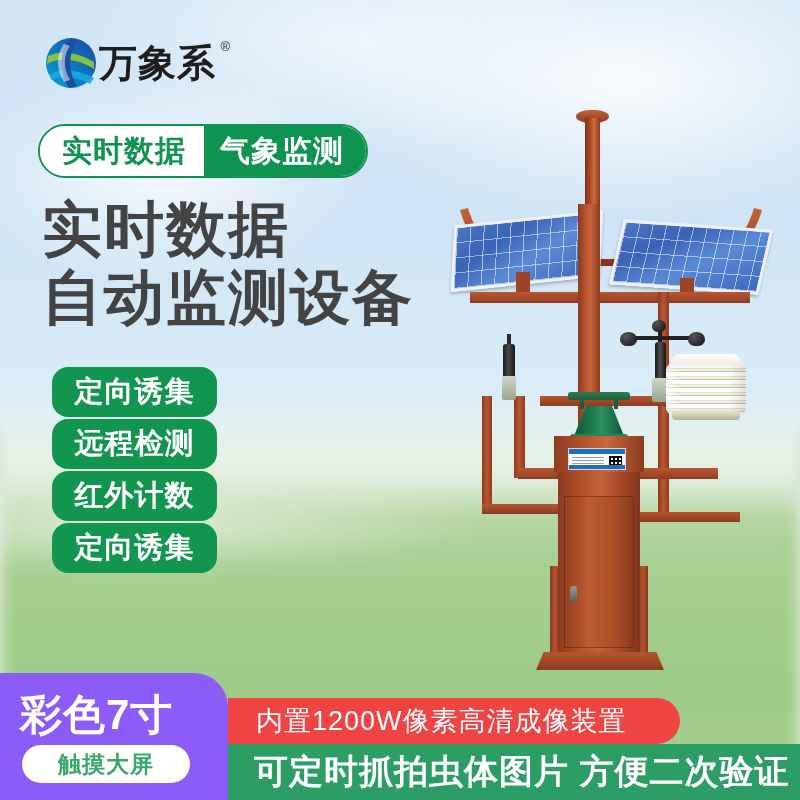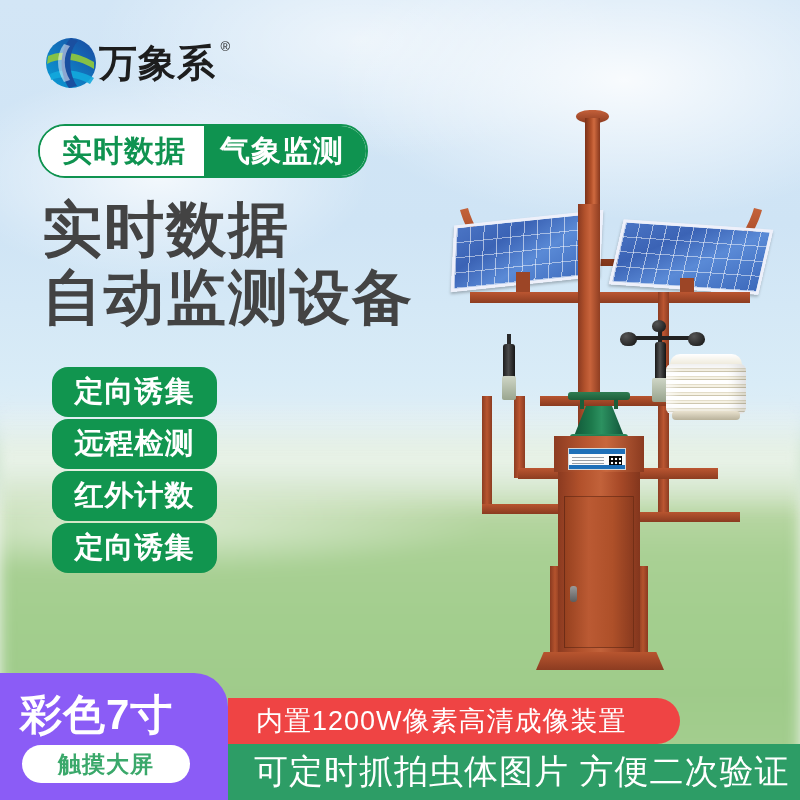--- a/index.html
+++ b/index.html
@@ -124,21 +124,21 @@
   }
   .bottom-row1 span {
     margin-left: 28px; color: #ffffff; font-size: 27px; letter-spacing: 1px;
   }
   .bottom-row2 {
     position: absolute; left: 228px; top: 744px; right: 0; height: 56px;
     background: #2d9d66;
     display: flex; align-items: center;
   }
   .bottom-row2 span {
-    margin-left: 26px; color: #ffffff; font-size: 34px; font-weight: normal; letter-spacing: 1px;
+    margin-left: 26px; color: #ffffff; font-size: 34px; font-weight: bold; letter-spacing: 1px;
   }
 
   
   #product { position: absolute; left: 430px; top: 96px; width: 360px; height: 600px; }
 
   .pole-main {
     position: absolute; left: 148px; top: 108px; width: 22px; height: 460px;
     background: linear-gradient(90deg,#8a3a20,#b1512c 30%,#c8633b 55%,#8f3e22);
   }
   .pole-top-tube {

